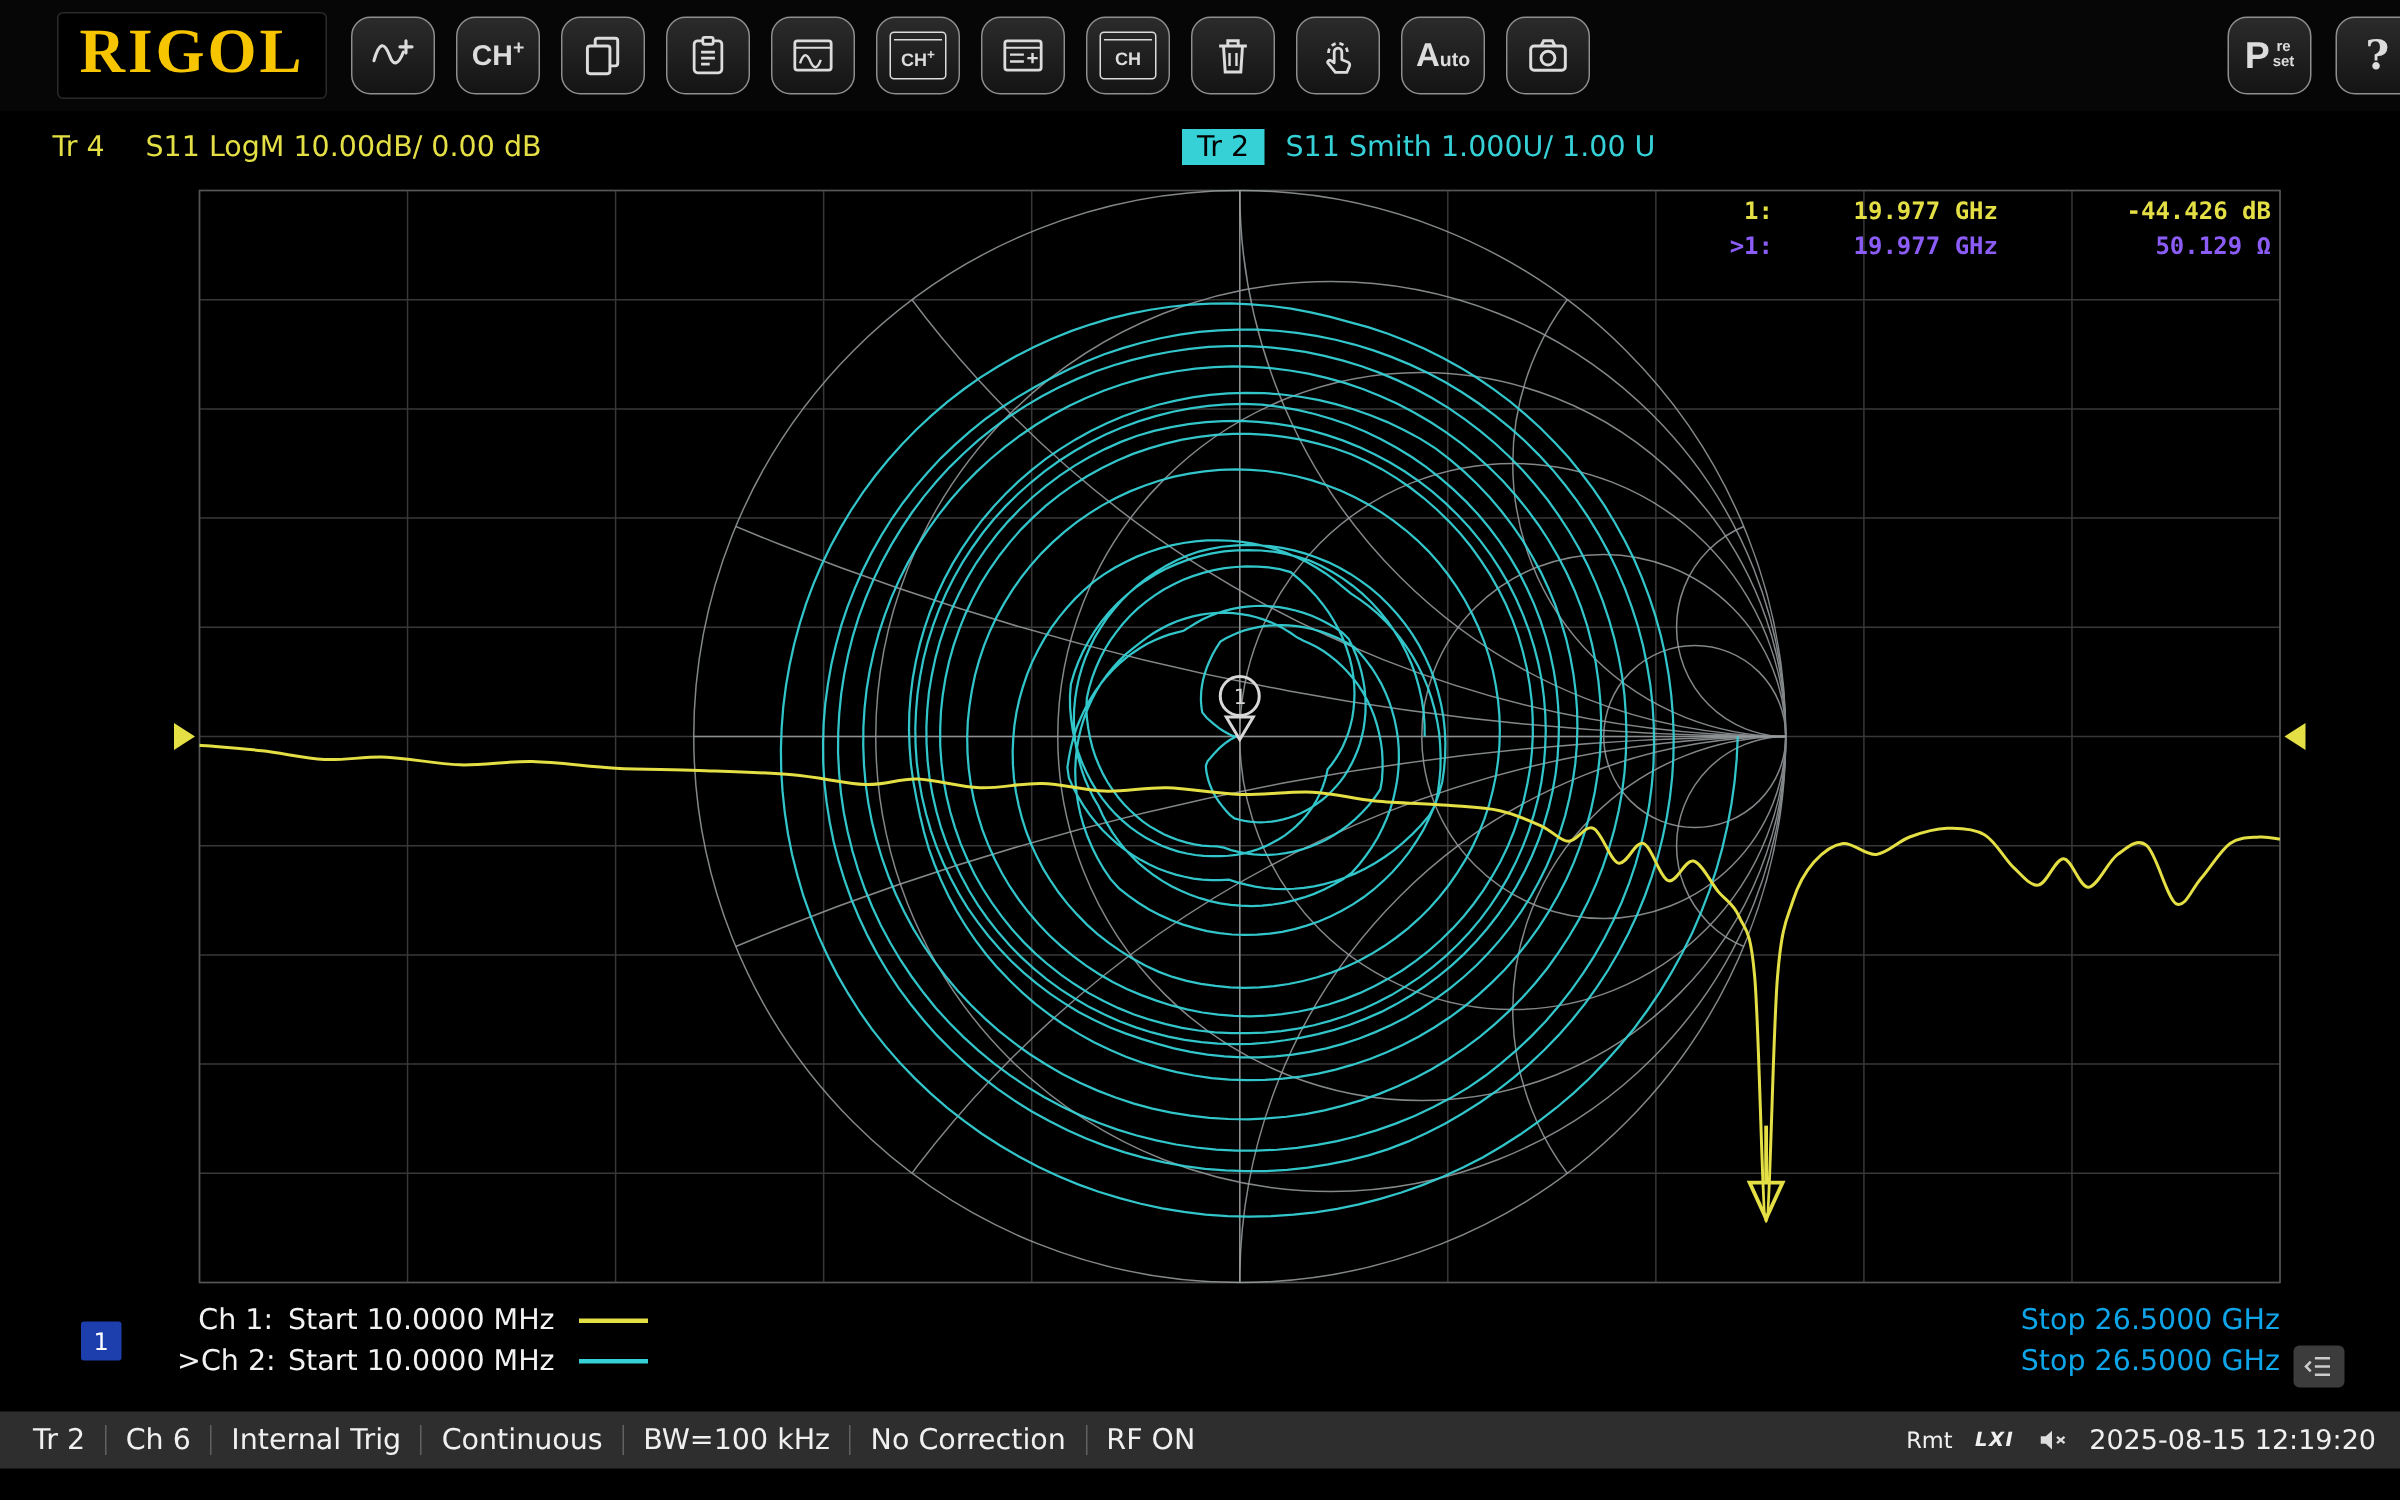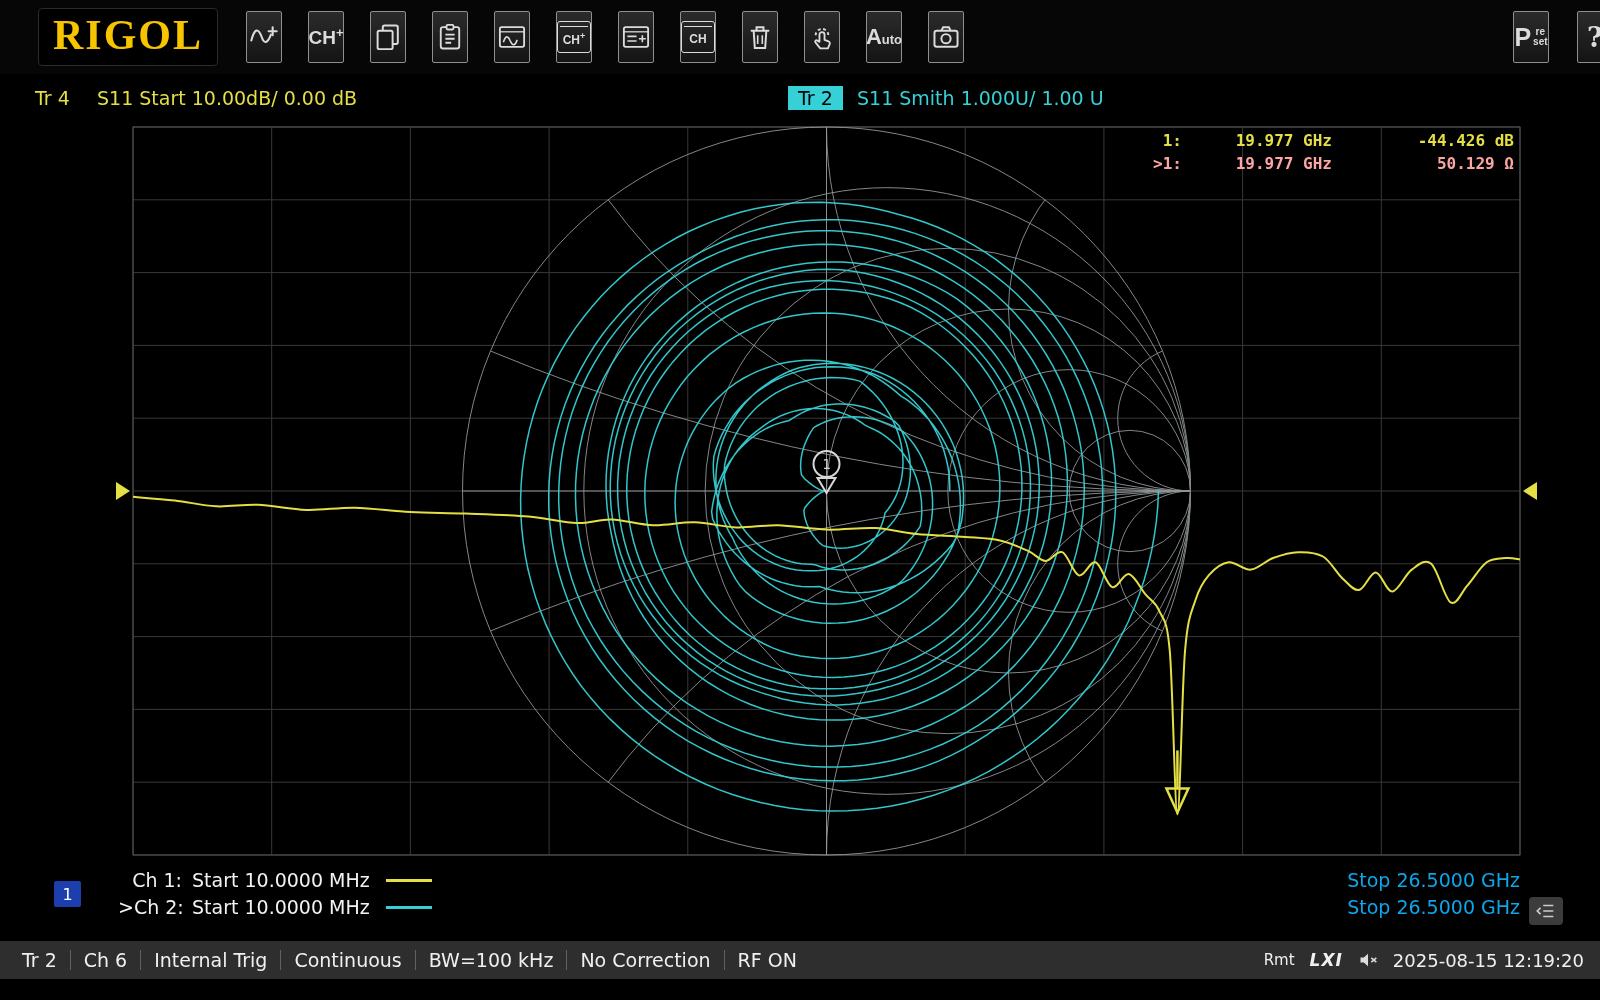--- a/index.html
+++ b/index.html
@@ -5,23 +5,23 @@
   html,body{margin:0;padding:0;background:#000;}
   #screen{position:relative;width:1600px;height:1000px;background:#000;overflow:hidden;
           font-family:"DejaVu Sans",sans-serif;color:#e8e8e8;}
 
   
   #toolbar{position:absolute;top:0;left:0;width:1600px;height:74px;display:flex;align-items:center;background:#060606;padding-left:29px;}
   .logo{width:178px;height:56px;margin-left:9px;background:#000;border:1px solid #2a2a2a;border-radius:4px;
         color:#f6c500;font-family:"Liberation Serif",serif;font-weight:bold;font-size:42px;
         text-align:center;line-height:53px;letter-spacing:2px;}
   #tb-icons{display:flex;gap:14px;margin-left:16px;}
-  .tb-btn{width:36px;height:52px;background:linear-gradient(180deg,#2b2b2b,#141414);
-          border:1px solid #8f8f8f;border-radius:2px;color:#dcdcdc;
-          display:flex;align-items:center;justify-content:center;padding:0;cursor:pointer;margin-left:12px;}
+  .tb-btn{width:56px;height:52px;background:linear-gradient(180deg,#2b2b2b,#141414);
+          border:1px solid #8f8f8f;border-radius:13px;color:#dcdcdc;
+          display:flex;align-items:center;justify-content:center;padding:0;cursor:pointer;}
   .tb-btn svg{width:30px;height:30px;}
   .tb-text{font-size:19px;font-weight:bold;color:#dcdcdc;}
   .tb-text sup{font-size:13px;}
   .tb-win{display:flex;align-items:center;justify-content:center;width:36px;height:30px;
           border:1.5px solid #dcdcdc;border-radius:3px;position:relative;}
   .tb-win::before{content:"";position:absolute;top:4px;left:2px;right:2px;height:1px;background:#dcdcdc;}
   .tb-win .tb-text{font-size:12px;margin-top:4px;}
   .tb-win .tb-text sup{font-size:9px;}
   .tb-auto{font-size:13px;font-weight:bold;}
   .tb-auto b{font-size:22px;}
@@ -40,21 +40,21 @@
 
   
   #plot{position:absolute;left:0;top:0;}
   #yaxis{position:absolute;left:46px;top:0;width:62px;height:1000px;}
   .ytick{position:absolute;left:0;width:100%;text-align:right;font-size:18px;color:#e4e4e4;}
 
   
   .readout{position:absolute;top:129px;right:86px;font-family:"DejaVu Sans Mono",monospace;
            font-size:16px;font-weight:bold;line-height:23px;text-align:right;}
   .m-yellow{color:#e3df45;}
-  .m-cyan{color:#fca5a5;text-decoration:underline;}
+  .m-cyan{color:#8b5cf6;text-decoration:underline;}
   .m-label{display:inline-block;width:48px;text-align:right;}
   .m-freq{display:inline-block;width:150px;text-align:right;}
   .m-val{display:inline-block;width:182px;text-align:right;}
 
   
   .badge{position:absolute;left:54px;top:881px;width:27px;height:26px;background:#1d3fae;color:#fff;
          font-size:16px;display:flex;align-items:center;justify-content:center;border-radius:2px;}
   .ch-row{position:absolute;display:flex;align-items:center;font-size:19px;color:#f2f2f2;white-space:nowrap;}
   #ch-row1{left:118px;top:869px;}
   #ch-row2{left:118px;top:896px;}
@@ -69,21 +69,21 @@
             border-radius:4px;display:flex;align-items:center;justify-content:center;cursor:pointer;}
   .collapse svg{width:22px;height:22px;}
 
   
   #statusbar{position:absolute;left:0;top:941px;width:1600px;height:38px;background:#2e2e2e;
              display:flex;align-items:center;font-size:19px;color:#f0f0f0;padding-left:22px;box-sizing:border-box;}
   .sb-item{white-space:nowrap;cursor:pointer;}
   .sb-div{width:1px;height:20px;background:#616161;margin:0 13px;}
   .sb-right{margin-left:auto;display:flex;align-items:center;gap:15px;padding-right:16px;}
   .sb-rmt{font-size:15px;}
-  .sb-lxi{font-weight:bold;font-style:italic;font-size:17px;letter-spacing:1px;}
+  .sb-lxi{font-weight:bold;font-style:italic;font-size:13px;letter-spacing:1px;}
   .sb-time{font-size:18px;}
 </style>
 </head>
 <body>
 
 <div id="screen">
 
   <header id="toolbar">
     <div class="logo">RIGOL</div>
     <div id="tb-icons">
@@ -163,21 +163,21 @@
         <span class="p-col">
           <span>re</span>
             <span>set</span>
         </span>
       </button>
       <button class="tb-btn help">?</button>
     </div>
   </header>
 
   <span class="t-item tr1-label">Tr 4</span>
-  <span class="t-item tr1-detail">S11 Start 10.00dB/ 0.00 dB</span>
+  <span class="t-item tr1-detail">S11 LogM 10.00dB/ 0.00 dB</span>
   <span class="tr2-tab">Tr 2</span>
   <span class="t-item tr2-detail">S11 Smith 1.000U/ 1.00 U</span>
 
   <svg id="plot" width="1600" height="1000">
       <line x1="133" y1="127" x2="133" y2="855" stroke="#383838" stroke-width="1"></line>
       <line x1="133" y1="127" x2="1520" y2="127" stroke="#383838" stroke-width="1"></line>
       <line x1="271.7" y1="127" x2="271.7" y2="855" stroke="#383838" stroke-width="1"></line>
       <line x1="133" y1="199.8" x2="1520" y2="199.8" stroke="#383838" stroke-width="1"></line>
       <line x1="410.4" y1="127" x2="410.4" y2="855" stroke="#383838" stroke-width="1"></line>
       <line x1="133" y1="272.6" x2="1520" y2="272.6" stroke="#383838" stroke-width="1"></line>

